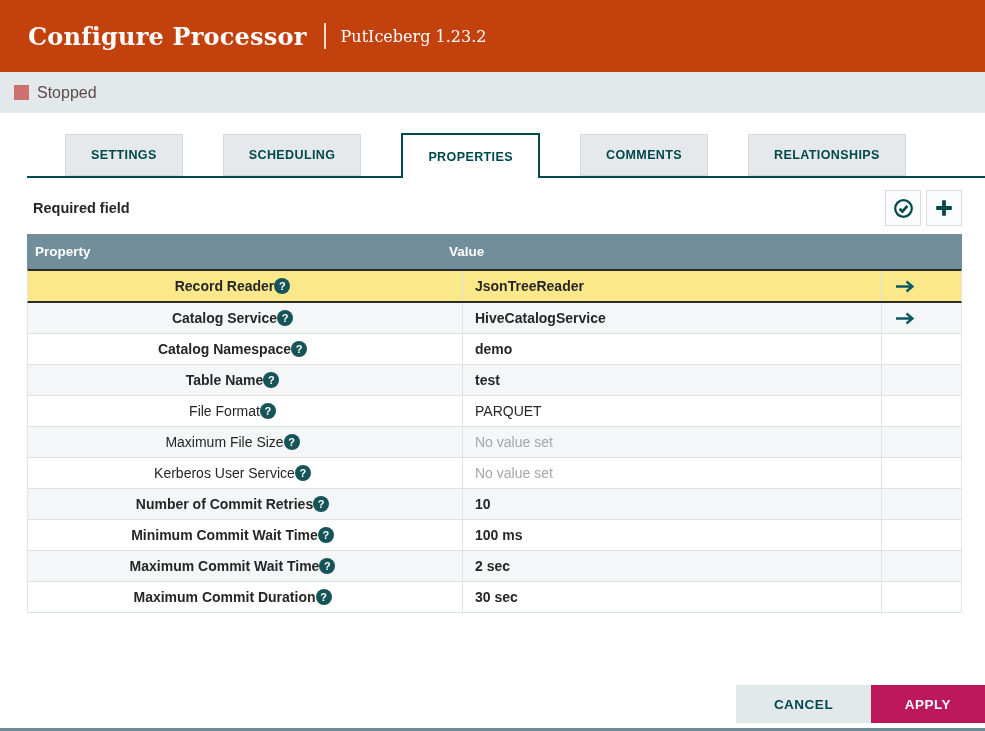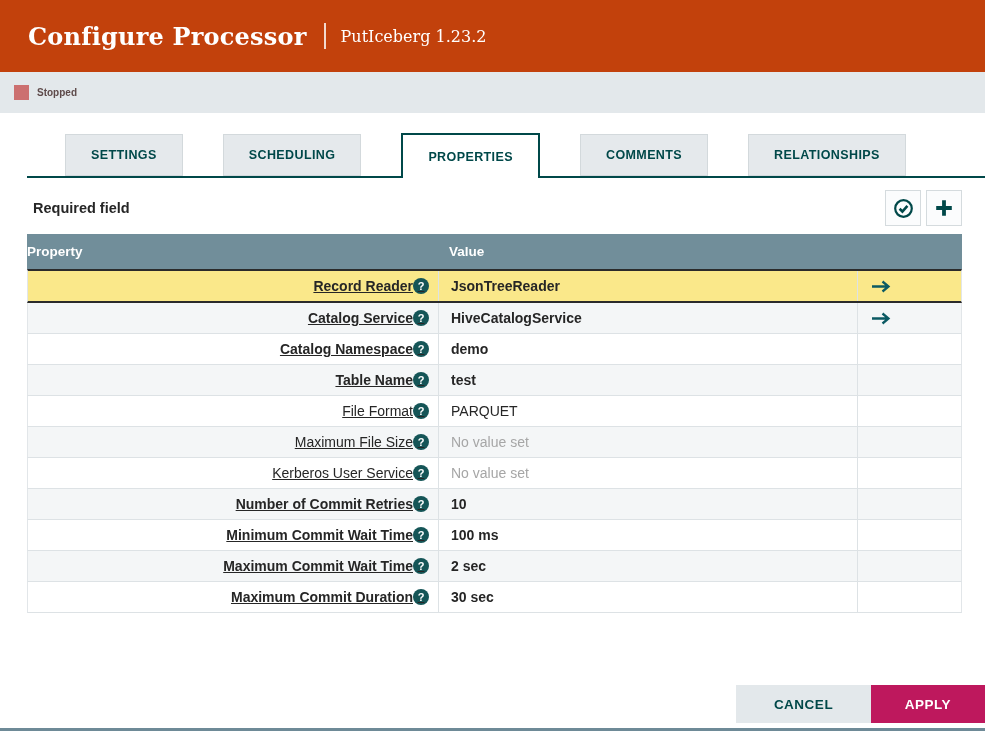--- a/index.html
+++ b/index.html
@@ -10,57 +10,57 @@
 
   
   .dialog-header { height:72px; background:#c2410c; display:flex; align-items:center; padding-left:28px; }
   .title { font-family:"DejaVu Serif", serif; font-weight:bold; font-size:24px; color:#fff; letter-spacing:.2px; }
   .title-sep { width:2px; height:26px; background:rgba(255,255,255,.8); margin:0 15px 0 17px; }
   .subtitle { font-family:"DejaVu Serif", serif; font-size:16px; color:#fff; }
 
   
   .status-bar { height:41px; background:#E3E8EB; display:flex; align-items:center; padding-left:14px; }
   .status-square { width:15px; height:15px; background:#CC7070; margin-right:8px; flex:0 0 15px; }
-  .status-label { font-size:10px; font-weight:bold; color:#5E4A4A; }
+  .status-label { font-size:16px; font-weight:normal; color:#5E4A4A; }
 
   
   .tab-bar { display:flex; align-items:flex-end; border-bottom:2px solid #004849; margin:20px 0 0 27px; }
   .tab { height:42px; background:#E5E9EC; border:1px solid #D3D9DC; display:flex; align-items:center;
          justify-content:center; padding:0 25px; margin-right:2px; font-size:12.5px; font-weight:bold;
          letter-spacing:.4px; color:#004849; cursor:pointer; white-space:nowrap;margin-left:38px; }
   .tab.active { position:relative; z-index:1; height:45px; background:#fff; border:2px solid #004849;
                 border-bottom:none; margin-bottom:-2px; }
 
   
   .toolbar { display:flex; align-items:center; justify-content:space-between; margin:12px 23px 0 33px; height:36px;gap:20px; }
   .required-label { font-size:14.5px; font-weight:bold; color:#262626; }
   .toolbar-buttons { display:flex; gap:5px; }
   .icon-button { width:36px; height:36px; border:1px solid #D5DBDE; background:#FBFCFD; color:#004849;
                  display:flex; align-items:center; justify-content:center; cursor:pointer; padding:0; }
 
   
   .prop-table { margin:8px 23px 0 27px; }
   .table-header { display:flex; height:35px; background:#718E9A; color:#fff; align-items:center;
                   font-size:13.5px; font-weight:bold; }
-  .th-property { width:410px; }
+  .th-property { width:410px; padding-left:8px; }
   .th-value { width:419px; padding-left:12px; }
   .th-goto { flex:1; }
 
   .prop-row { display:flex; align-items:stretch; height:31px; background:#fff;
               border-bottom:1px solid #DDE2E5; border-left:1px solid #E2E6E9; border-right:1px solid #E2E6E9;
               font-size:14px; color:#262626; cursor:pointer; }
   .prop-row.alt { background:#F4F6F7; }
   .prop-row.selected { background:#FAE88A; border-top:2px solid #2B2B2B; border-bottom:2px solid #2B2B2B; height:34px; }
-  .cell-property { width:410px; display:flex; align-items:center; justify-content:flex-end; padding:0 9px 0 8px;text-decoration:underline; }
+  .cell-property { width:410px; display:flex; align-items:center; justify-content:center; padding:0 9px 0 8px; }
   .prop-name { font-weight:normal; }
   .prop-row.required .prop-name { font-weight:bold; }
   .help-icon { width:16px; height:16px; border-radius:50%; background:#155557; color:#fff; font-size:11px;
                font-weight:bold; display:flex; align-items:center; justify-content:center; flex:0 0 16px;
                line-height:1; }
-  .cell-value { width:419px; display:flex; align-items:center; padding-left:12px; border-left:1px solid #DDE2E5; }
+  .cell-value { width:419px; display:flex; align-items:center; padding-left:12px; border-left:1px solid #DDE2E5;margin-left:24px; }
   .prop-row.required .cell-value { font-weight:bold; }
   .prop-row.unset .cell-value { color:#A6A6A6; font-weight:normal; }
   .cell-goto { flex:1; display:flex; align-items:center; padding-left:13px; border-left:1px solid #DDE2E5; color:#0B5A63; }
   .goto-arrow { display:flex; align-items:center; }
 
   
   .footer { position:absolute; right:0; bottom:8px; display:flex;border-radius:18px; }
   .btn { height:38px; border:none; font-size:13.5px; font-weight:bold; letter-spacing:.5px; cursor:pointer;
          font-family:"Liberation Sans", sans-serif; }
   .btn-cancel { width:135px; background:#E3E8EB; color:#004849; }

